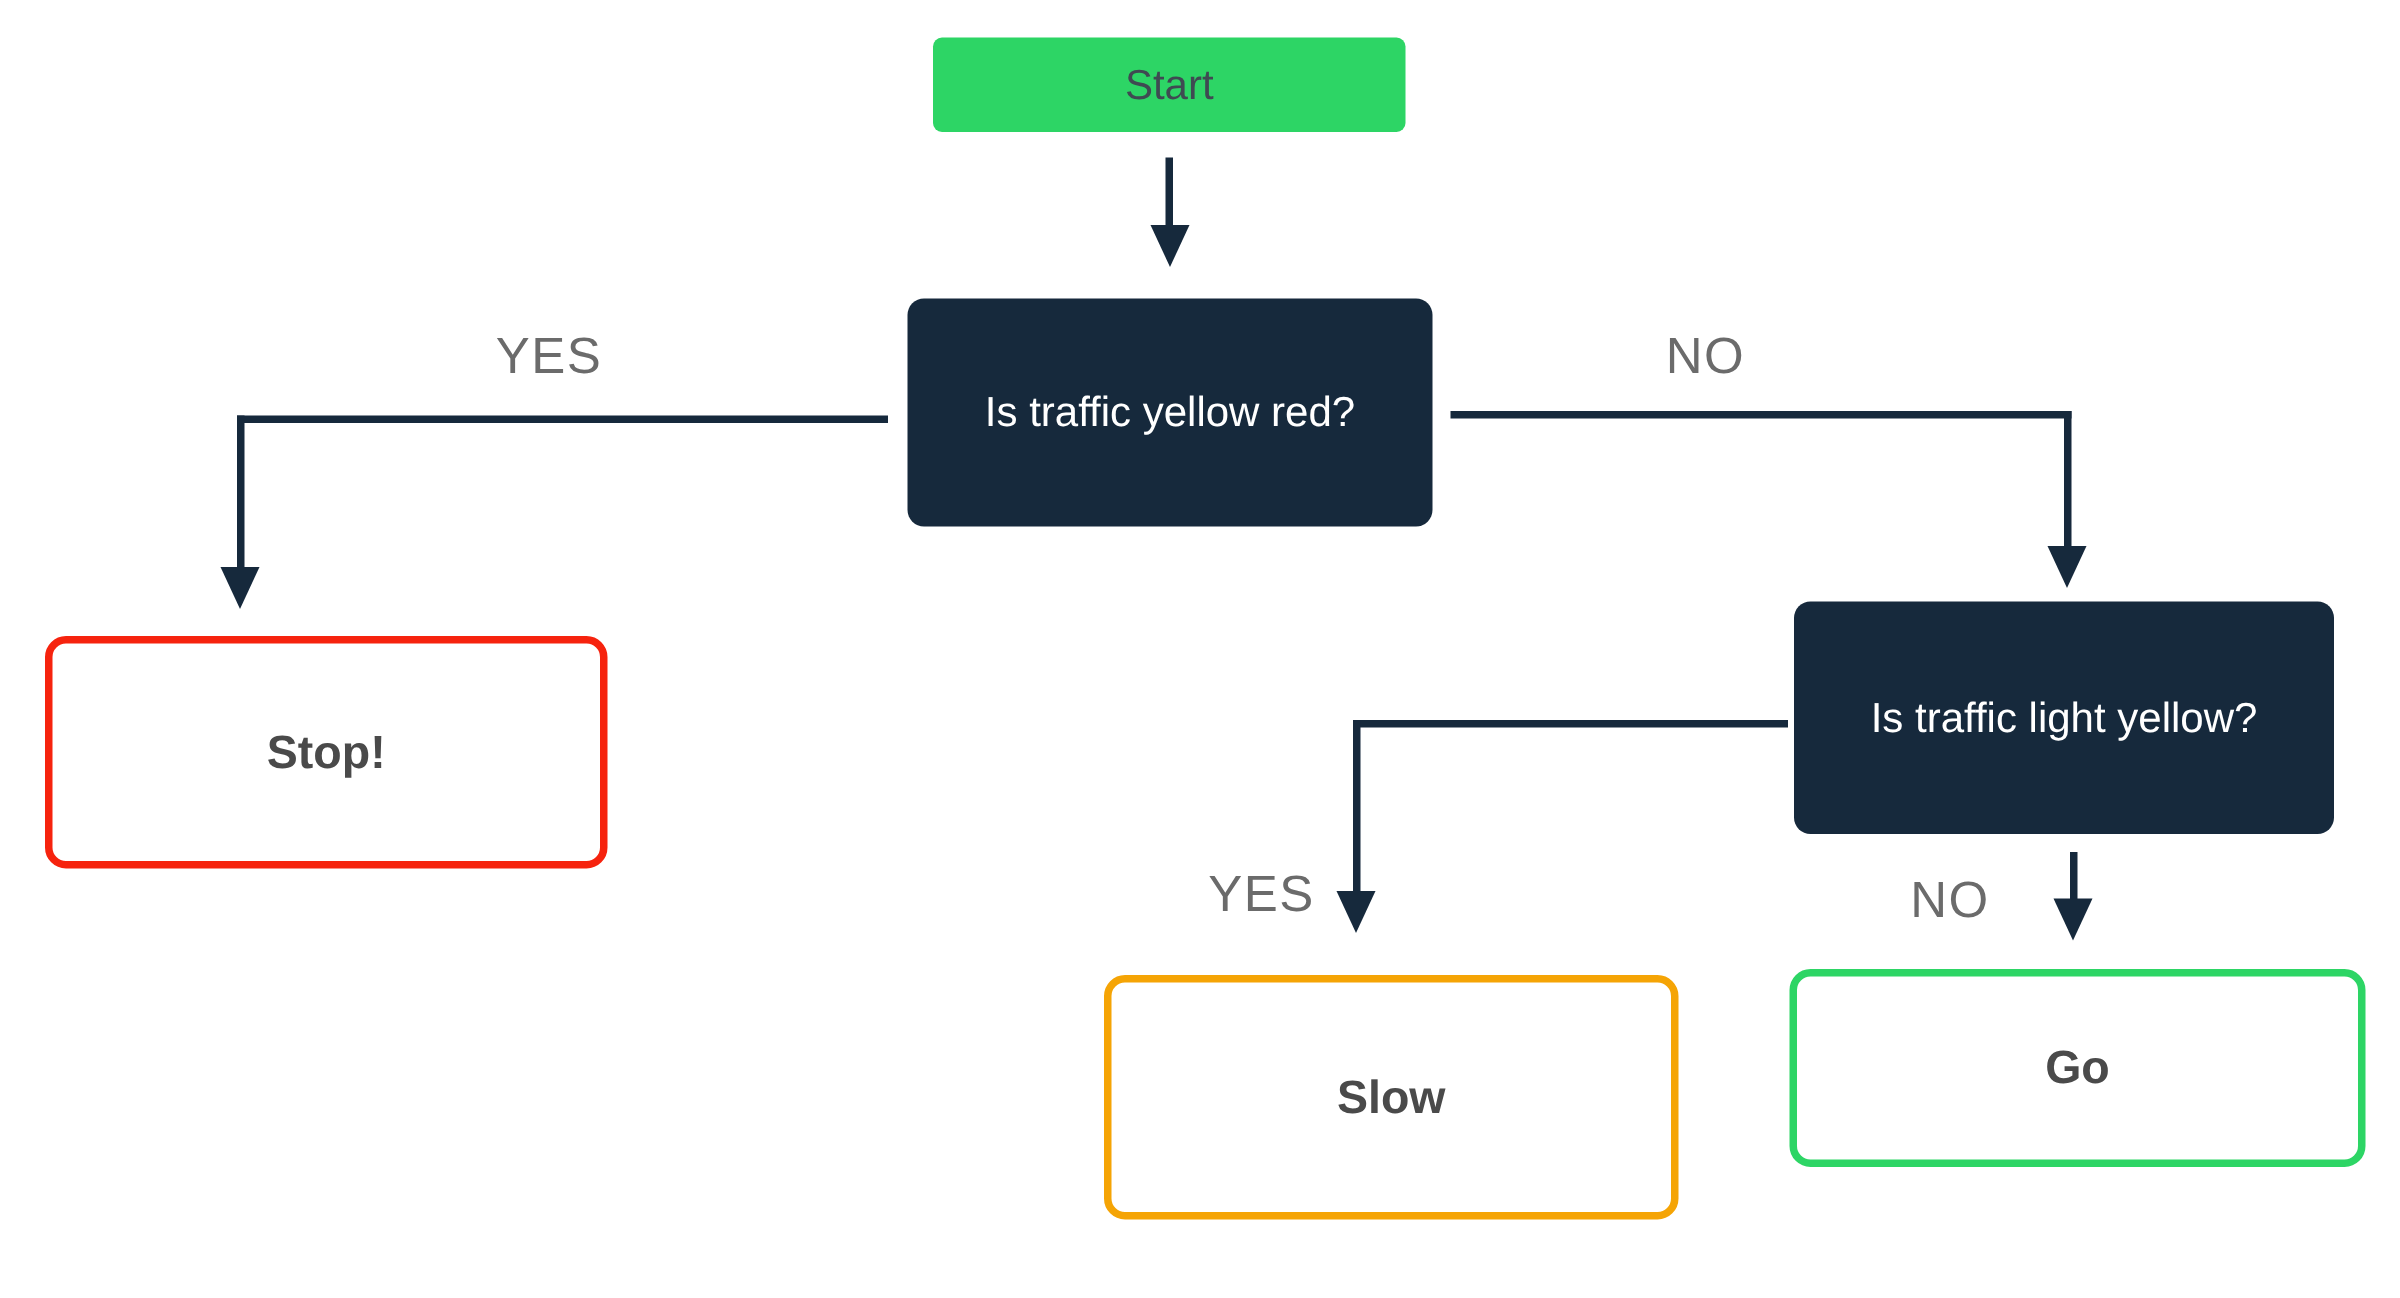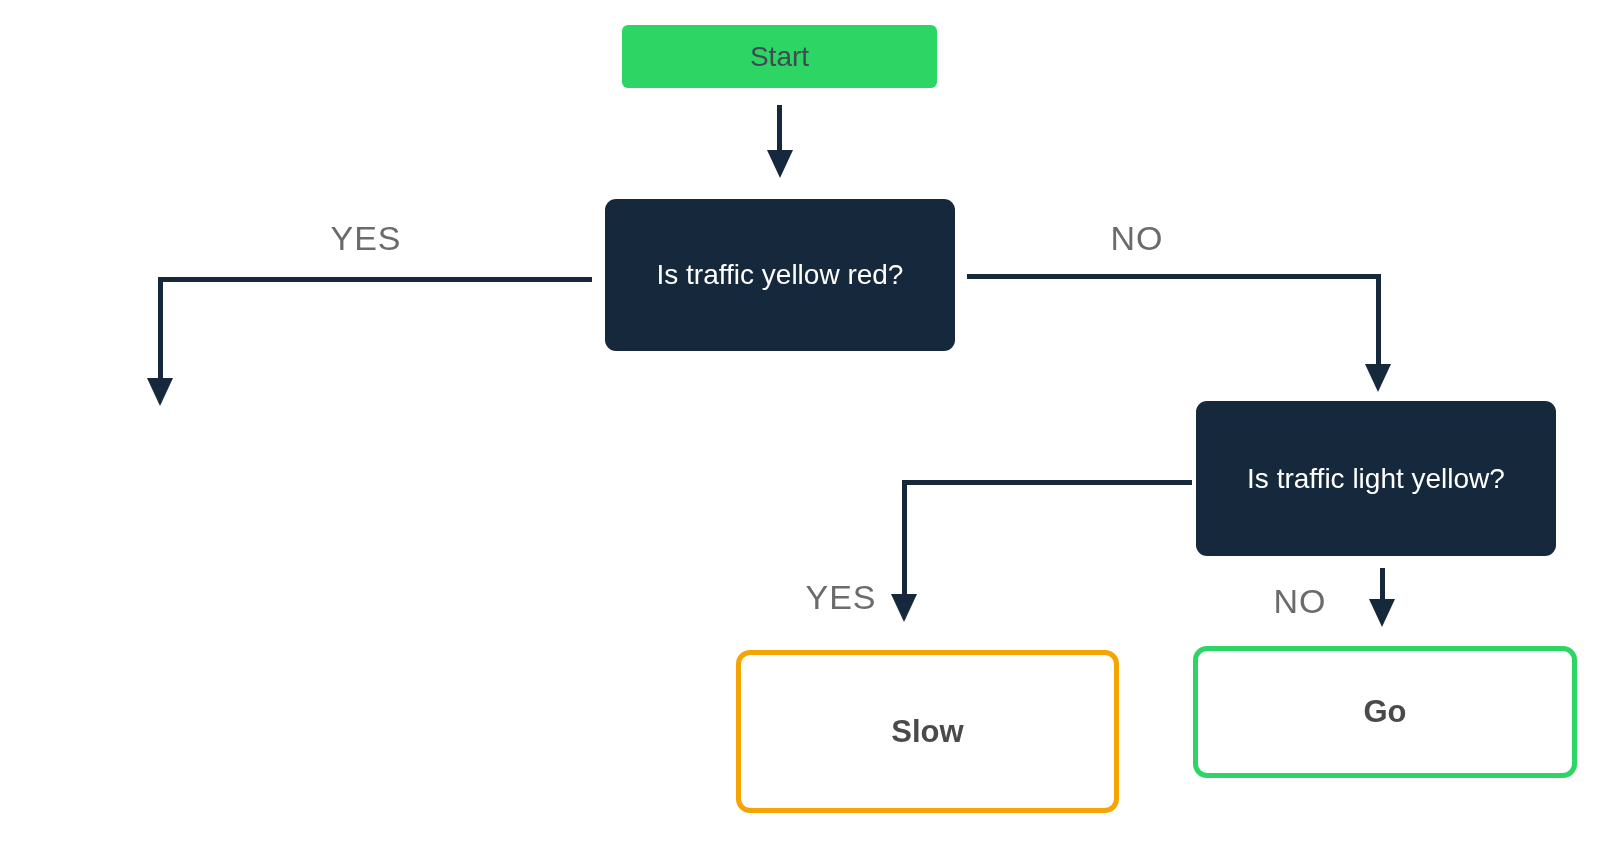--- a/index.html
+++ b/index.html
@@ -99,20 +99,21 @@
 </style>
 </head>
 <body>
 
 <div class="canvas">
 
   <div class="node node-start">Start</div>
 
   <div class="node node-decision node-q-red">Is traffic yellow red?</div>
 
+  <div class="node node-terminal node-stop">Stop!</div>
 
   <div class="node node-decision node-q-yellow">Is traffic light yellow?</div>
 
   <div class="node node-terminal node-slow">Slow</div>
 
   <div class="node node-terminal node-go">Go</div>
 
   <div class="edge-line e0-v"></div>
   <div class="arrow-head-down e0-head"></div>
 

